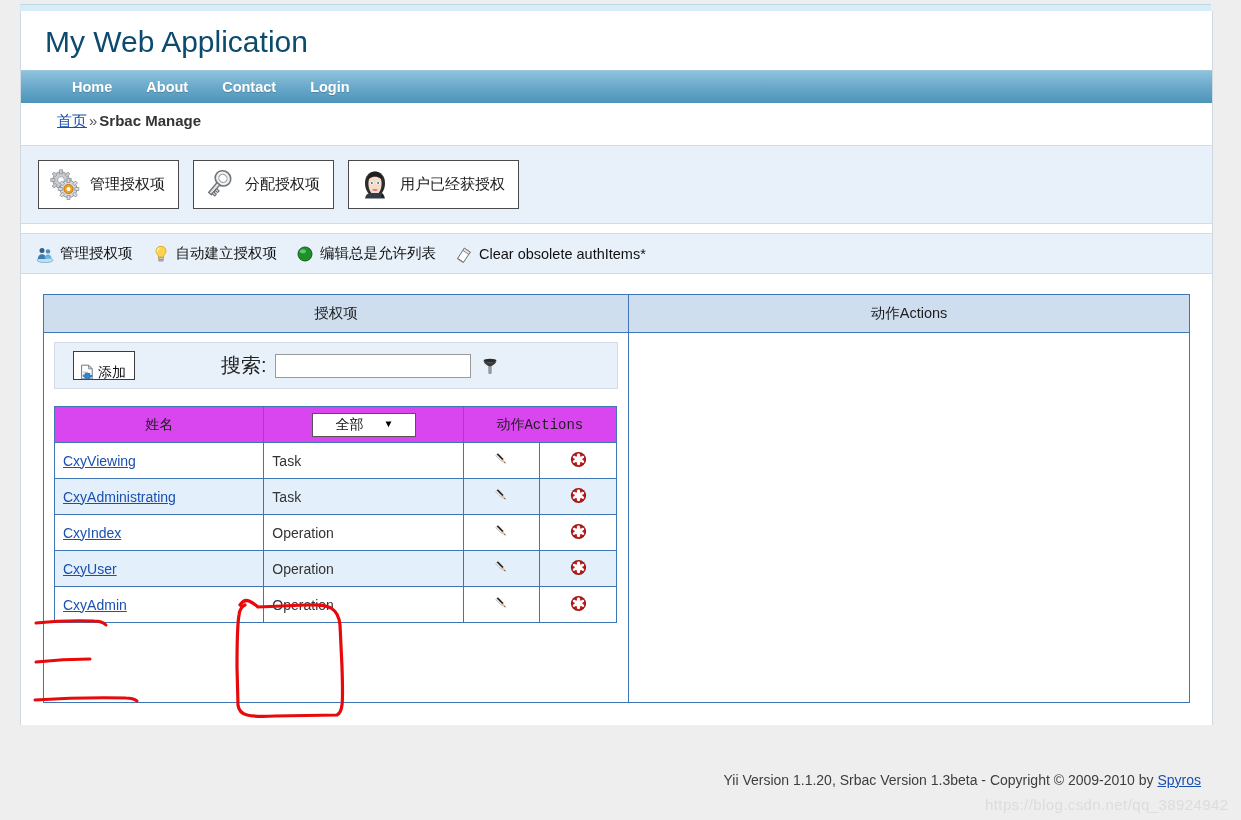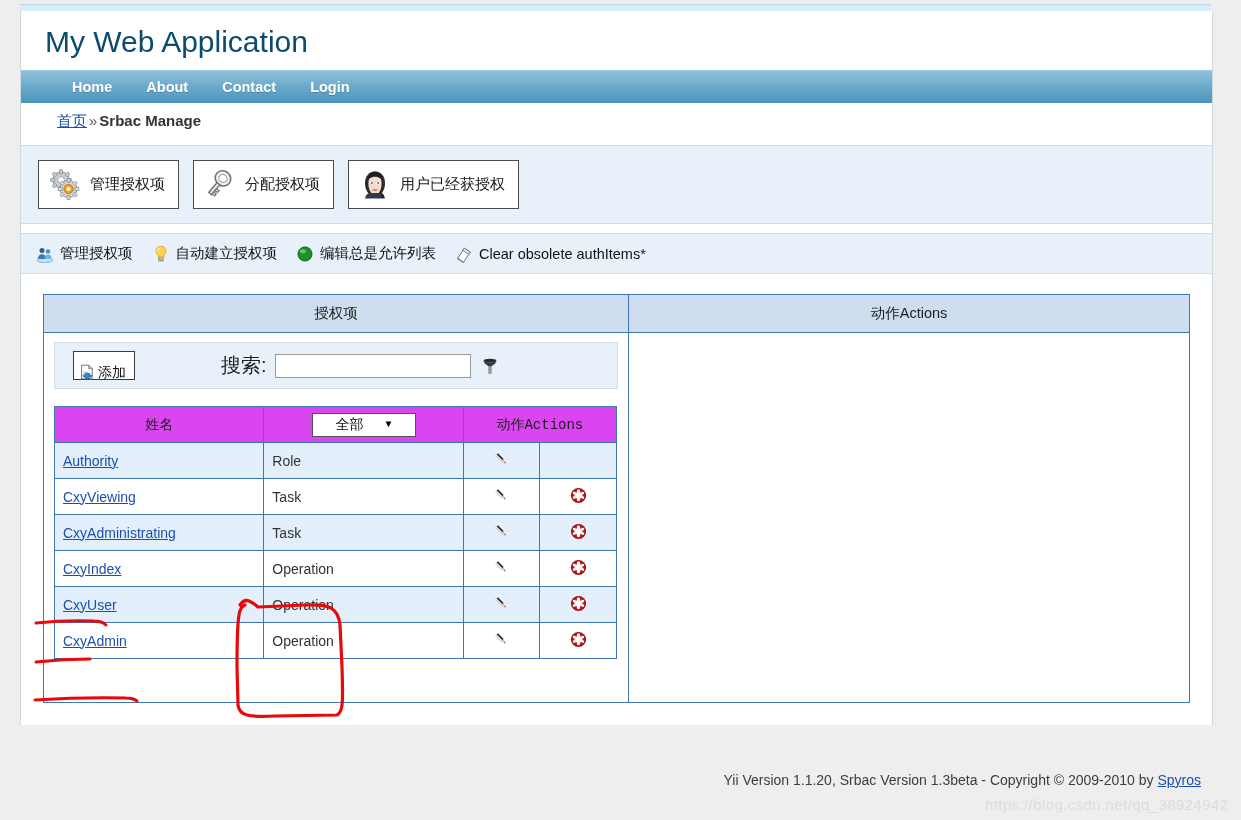--- a/index.html
+++ b/index.html
@@ -506,37 +506,20 @@
                     <span class="flt-select">
                       <span>全部</span>
                       <span class="caret">▼</span>
                     </span>
                   </th>
                   <th class="th-act" colspan="2">动作Actions</th>
                 </tr>
               </thead>
               <tbody>
 
-                <tr class="odd">
-                  <td><a href="#">Authority</a></td>
-                  <td>Role</td>
-                  <td class="act">
-                    <span>
-                      <svg width="17" height="17" viewBox="0 0 17 17">
-                          <g transform="rotate(-45 8.5 8.5)">
-                        <rect x="7" y="1.6" width="3.4" height="8" fill="#2b2b2b"></rect>
-                        <rect x="7" y="1.6" width="1.6" height="8" fill="#f2f2f2"></rect>
-                        <path d="M7 9.6h3.4l-1.7 4.6z" fill="#f3b98c"></path>
-                        <path d="M8.1 12.6h1.2l-.6 1.6z" fill="#2b2b2b"></path>
-                      </g>
-                        </svg>
-                    </span>
-                  </td>
-                  <td class="act"></td>
-                </tr>
 
                 <tr class="even">
                   <td><a href="#">CxyViewing</a></td>
                   <td>Task</td>
                   <td class="act">
                     <span>
                       <svg width="17" height="17" viewBox="0 0 17 17">
                           <g transform="rotate(-45 8.5 8.5)">
                         <rect x="7" y="1.6" width="3.4" height="8" fill="#2b2b2b"></rect>
                         <rect x="7" y="1.6" width="1.6" height="8" fill="#f2f2f2"></rect>

